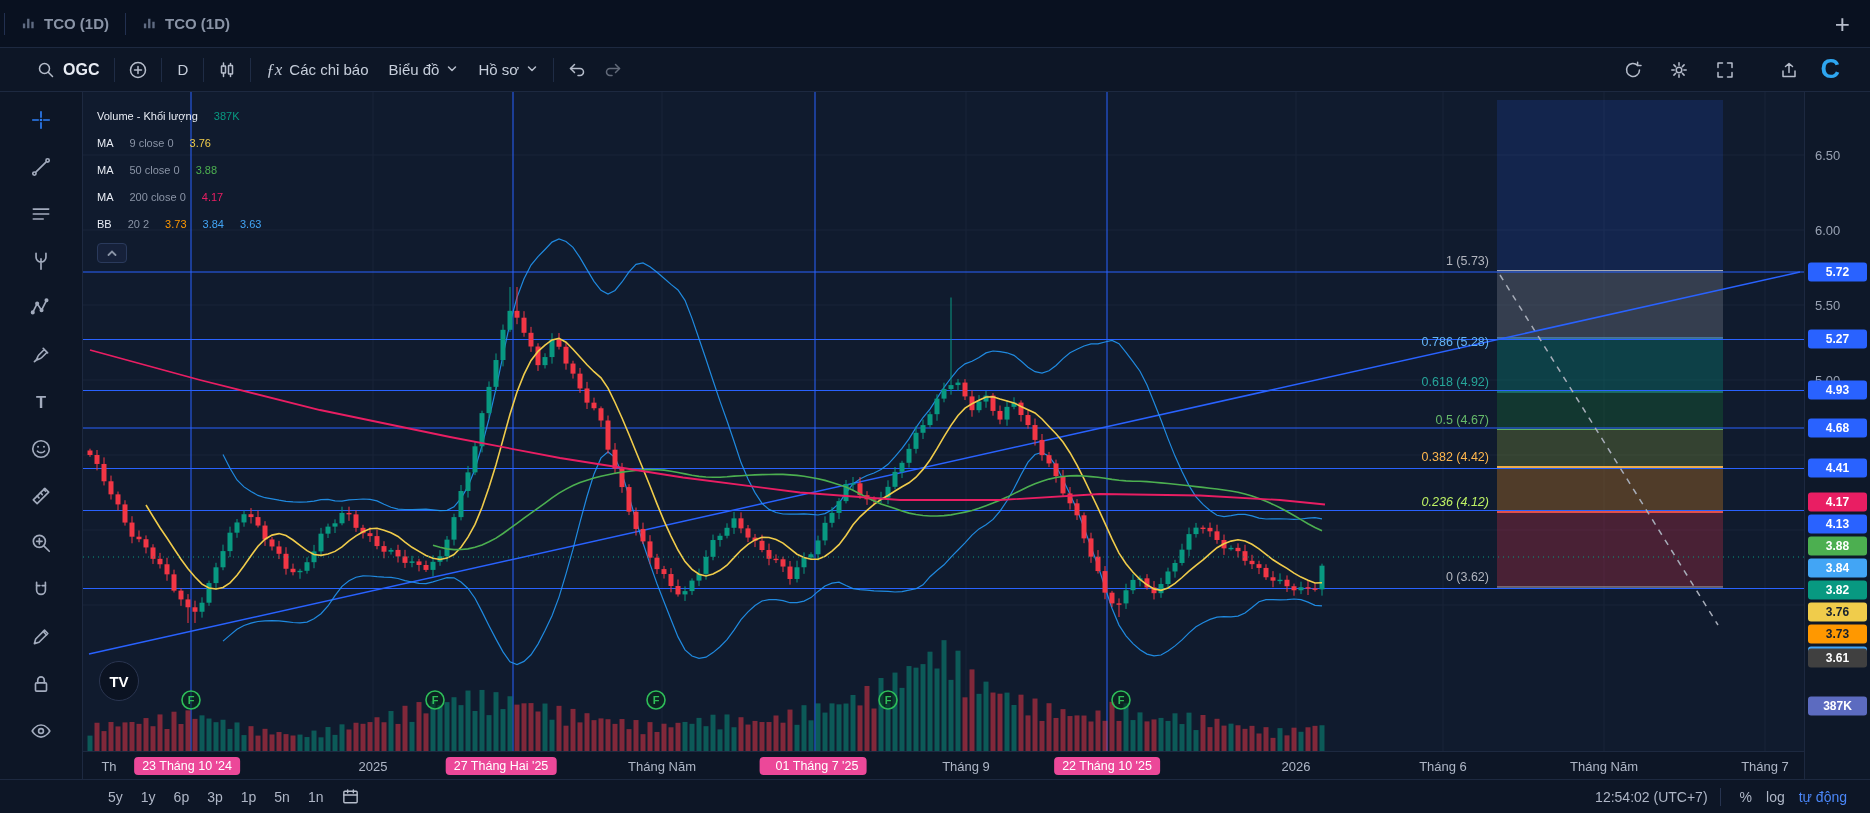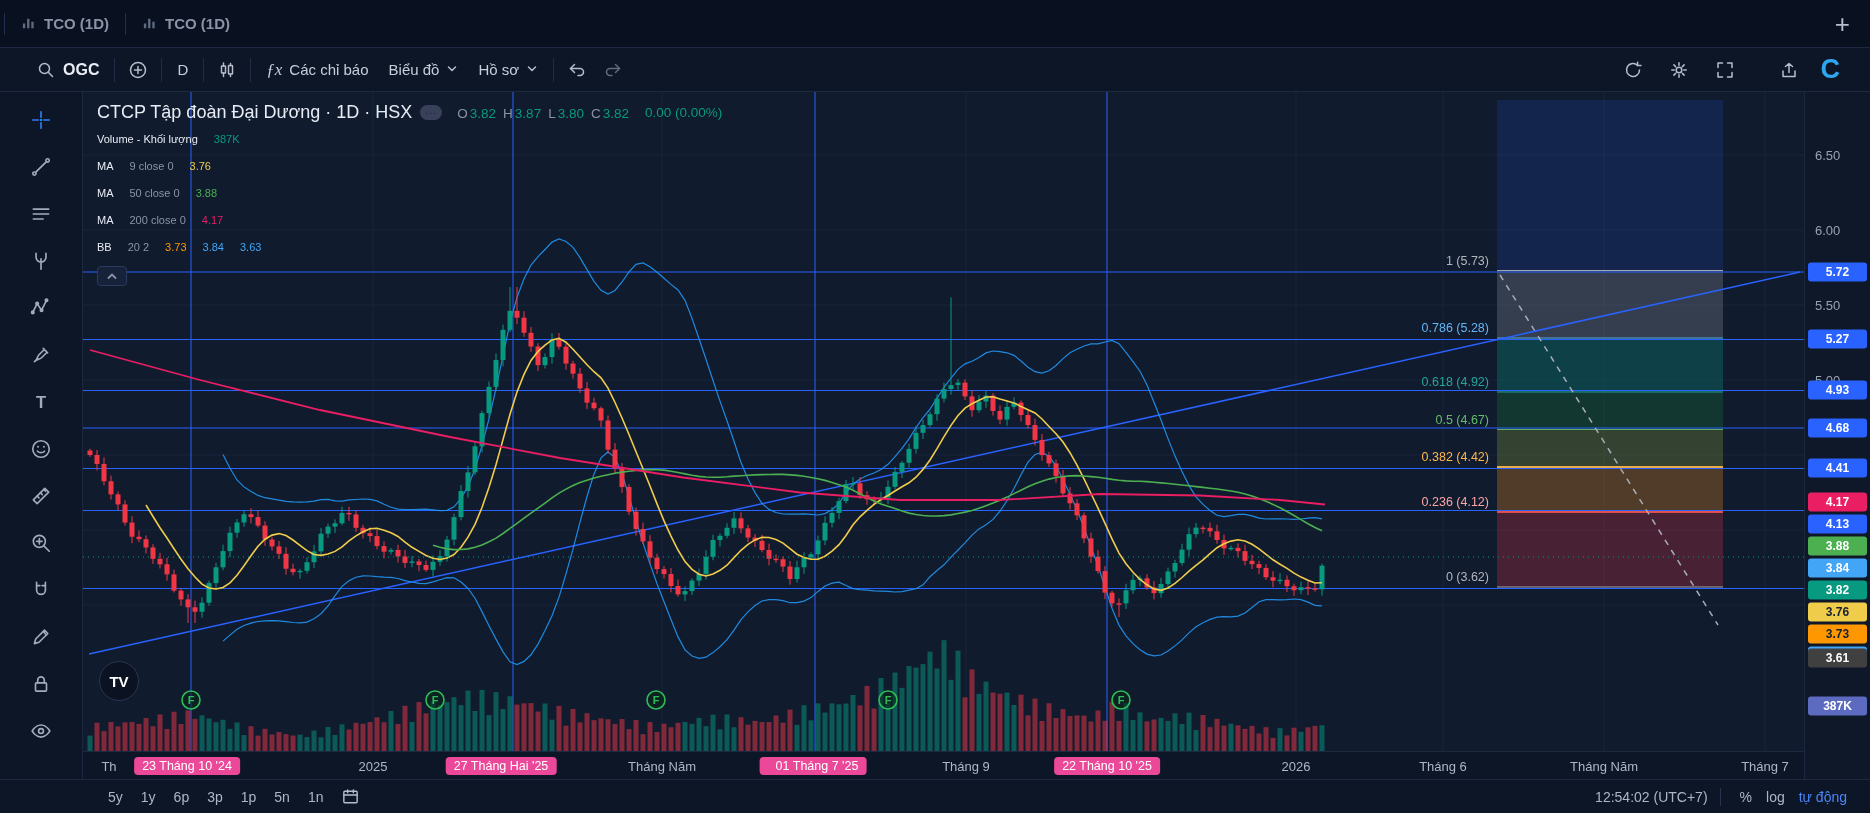--- a/index.html
+++ b/index.html
@@ -862,26 +862,20 @@
             <text x="352" y="612" text-anchor="middle" font-size="11" font-weight="bold" fill="#2ebd59">F</text>
             <circle cx="573" cy="608" r="9" fill="rgba(8,40,25,0.6)" stroke="#2ebd59" stroke-width="1.6"></circle>
             <text x="573" y="612" text-anchor="middle" font-size="11" font-weight="bold" fill="#2ebd59">F</text>
             <circle cx="805" cy="608" r="9" fill="rgba(8,40,25,0.6)" stroke="#2ebd59" stroke-width="1.6"></circle>
             <text x="805" y="612" text-anchor="middle" font-size="11" font-weight="bold" fill="#2ebd59">F</text>
             <circle cx="1038" cy="608" r="9" fill="rgba(8,40,25,0.6)" stroke="#2ebd59" stroke-width="1.6"></circle>
             <text x="1038" y="612" text-anchor="middle" font-size="11" font-weight="bold" fill="#2ebd59">F</text>
           </svg>
 
         <div class="legend">
-          <div class="l-title">
-            <span>CTCP Tập đoàn Đại Dương · 1D · HSX</span>
-            <span class="more-dot">···</span>
-            <span id="ohlc"><span class="k">O</span><span class="v">3.82</span><span class="k">H</span><span class="v">3.87</span><span class="k">L</span><span class="v">3.80</span><span class="k">C</span><span class="v">3.82</span></span>
-            <span class="chg">0.00 (0.00%)</span>
-          </div>
           <div class="l-row">
             <span>Volume - Khối lượng</span>
             <span class="l-val" id="vol-val" style="color:#089981">387K</span>
           </div>
           <div id="ind-rows">
               <div class="l-row">
                 <span>MA</span>
                 <span class="l-dim">9 close 0</span>
                 <span class="l-val" style="color:#f0cc4b">3.76</span>
               </div>
@@ -905,25 +899,25 @@
             </div>
           <div class="collapse-btn">
             <svg viewBox="0 0 12 12">
                 <path d="M2.5 8l3.5-3.5L9.5 8"></path>
               </svg>
           </div>
         </div>
 
         <div id="fib-labels">
             <div class="fiblabel" style="top: 161.5px; color: rgb(178, 181, 190);">1 (5.73)</div>
-            <div class="fiblabel" style="top: 229px; color: rgb(100, 181, 246);">0.786 (5.28)</div>
+            <div class="fiblabel" style="top: 243px; color: rgb(100, 181, 246);">0.786 (5.28)</div>
             <div class="fiblabel" style="top: 283px; color: rgb(38, 166, 154);">0.618 (4.92)</div>
             <div class="fiblabel" style="top: 320.5px; color: rgb(102, 187, 106);">0.5 (4.67)</div>
             <div class="fiblabel" style="top: 358px; color: rgb(255, 183, 77); margin-left: 48px;">0.382 (4.42)</div>
-            <div class="fiblabel" style="top: 403px; color: #fca5a5;">0.236 (4.12)</div>
+            <div class="fiblabel" style="top: 403px; color: #bef264; font-style: italic;">0.236 (4.12)</div>
             <div class="fiblabel" style="top: 478px; color: rgb(178, 181, 190);">0 (3.62)</div>
           </div>
         <div class="tv-logo">TV</div>
       </div>
 
       <div class="time-axis">
         <div id="time-labels">
             <div class="tlabel" style="left: 26px;">Th</div>
             <div class="tchip" style="left: 104px;">23 Tháng 10 '24</div>
             <div class="tlabel" style="left: 290px;">2025</div>

